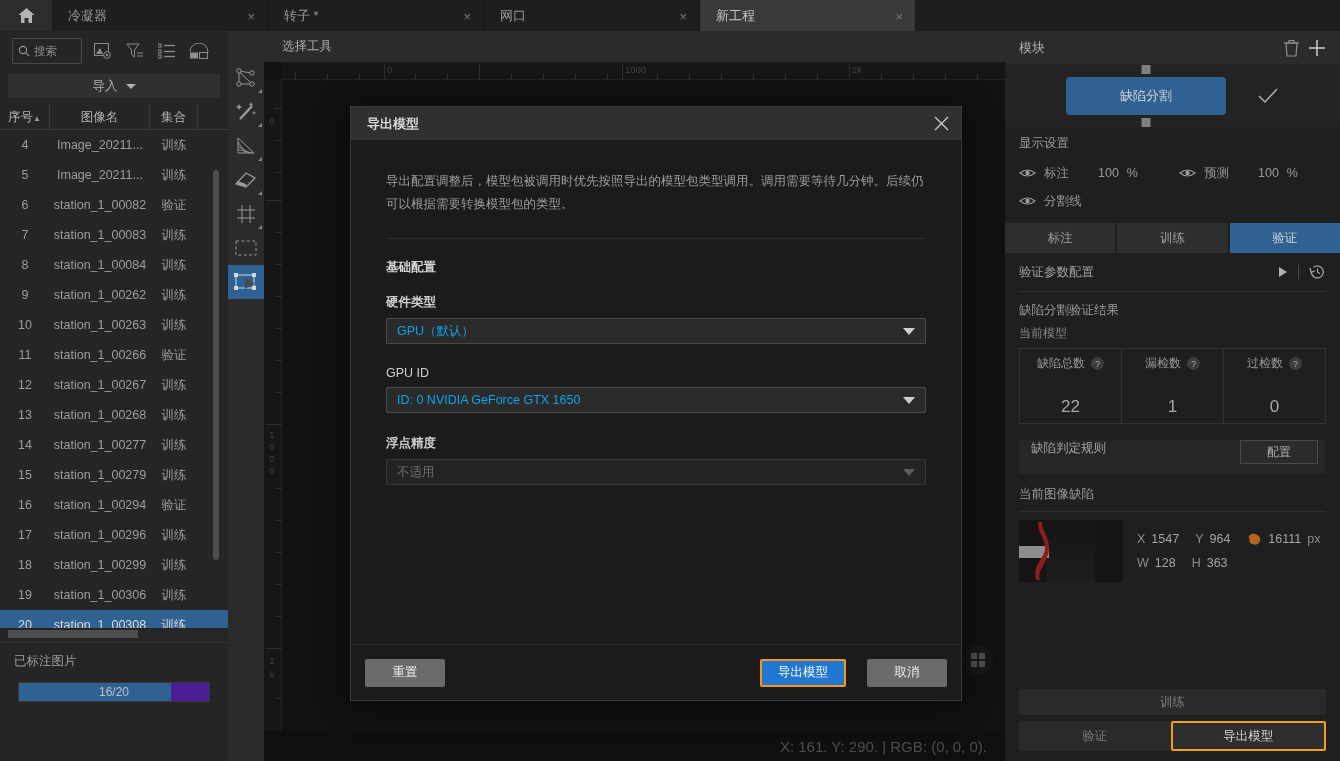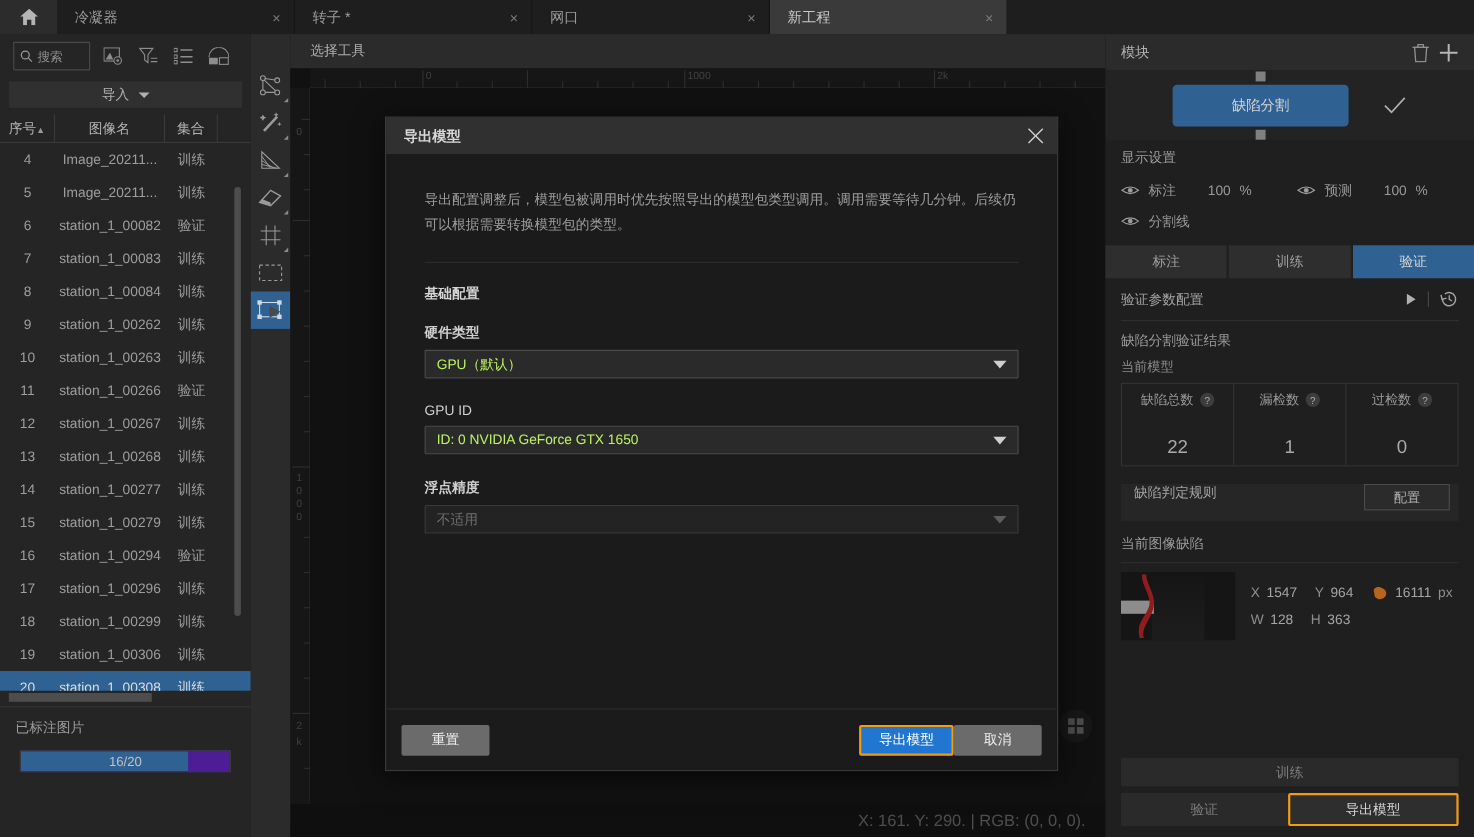--- a/index.html
+++ b/index.html
@@ -272,33 +272,33 @@
   }
   .modal-head .spacer { flex: 1; }
   .modal-body { flex: 1; padding: 30px 35px 0 35px; }
   .modal-desc { font-size: 12.5px; line-height: 1.85; color: #9e9e9e; }
   .modal-hr { height: 1px; background: #2e2e2e; margin: 22px 0 20px 0; }
   .modal-section { font-size: 12.5px; color: #d5d5d5; font-weight: bold; margin-bottom: 18px; }
   .field-label { font-size: 12.5px; color: #cfcfcf; margin-bottom: 7px; font-weight: bold; }
   .field-label.norm { font-weight: normal; color: #d0d0d0; }
   .select {
     height: 26px; background: #2a2a2a; border: 1px solid #4a4a4a;
-    display: flex; align-items: center; padding: 0 10px; font-size: 12.5px; color: #bef264;
+    display: flex; align-items: center; padding: 0 10px; font-size: 12.5px; color: #0ea5e9;
     margin-bottom: 22px; border-radius: 1px;
   }
   .select.disabled { background: #232323; border-color: #3a3a3a; color: #6f6f6f; }
   .select .spacer { flex: 1; }
   .sel-caret {
     width: 0; height: 0; border-left: 6px solid transparent; border-right: 6px solid transparent;
     border-top: 7px solid #cfcfcf;
   }
   .select.disabled .sel-caret { border-top-color: #5d5d5d; }
   .modal-foot {
     height: 56px; border-top: 1px solid #2c2c2c; display: flex; align-items: center;
-    padding: 0 14px; gap: 0;
+    padding: 0 14px; gap: 21px;
   }
   .mf-spacer { flex: 1; }
   .btn {
     min-width: 80px; height: 28px; padding: 0 16px; display: flex; align-items: center;
     justify-content: center; font-size: 12.5px; border-radius: 2px;
   }
   .btn.gray { background: #6b6b6b; color: #f0f0f0; }
   .btn.primary {
     background: #2176d2; color: #ffffff; border: 2px solid #f39c12;
   }

